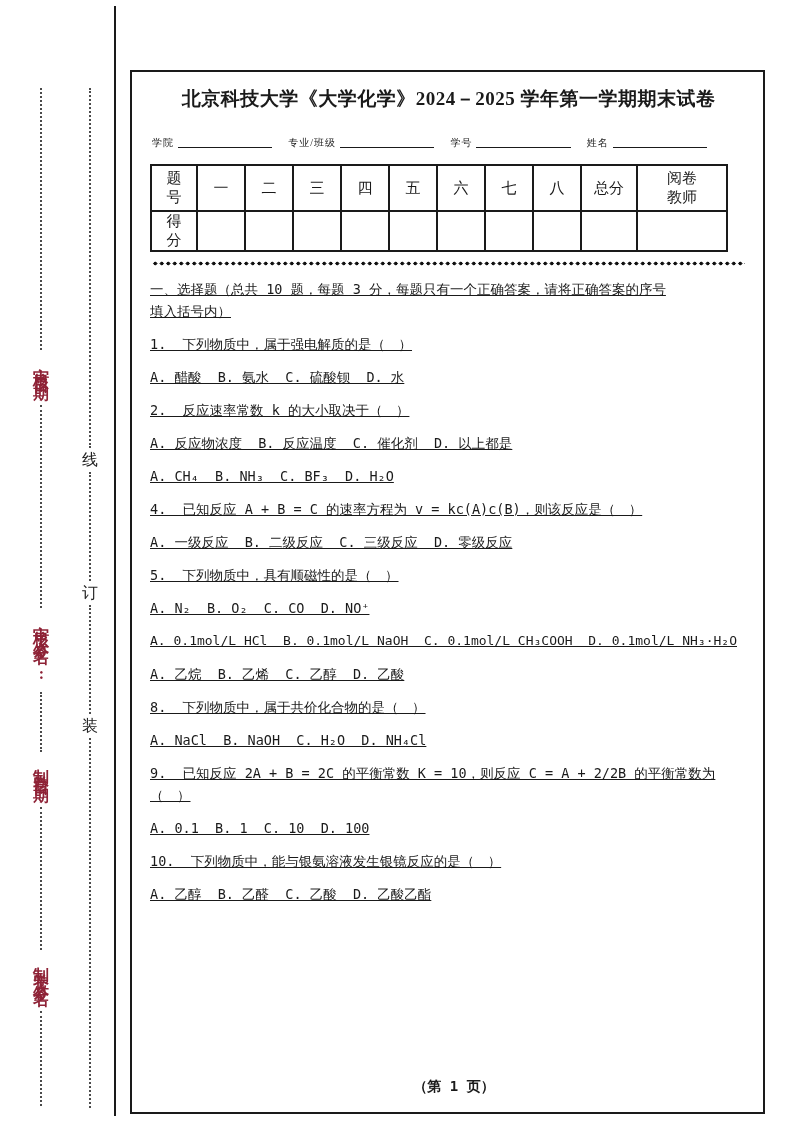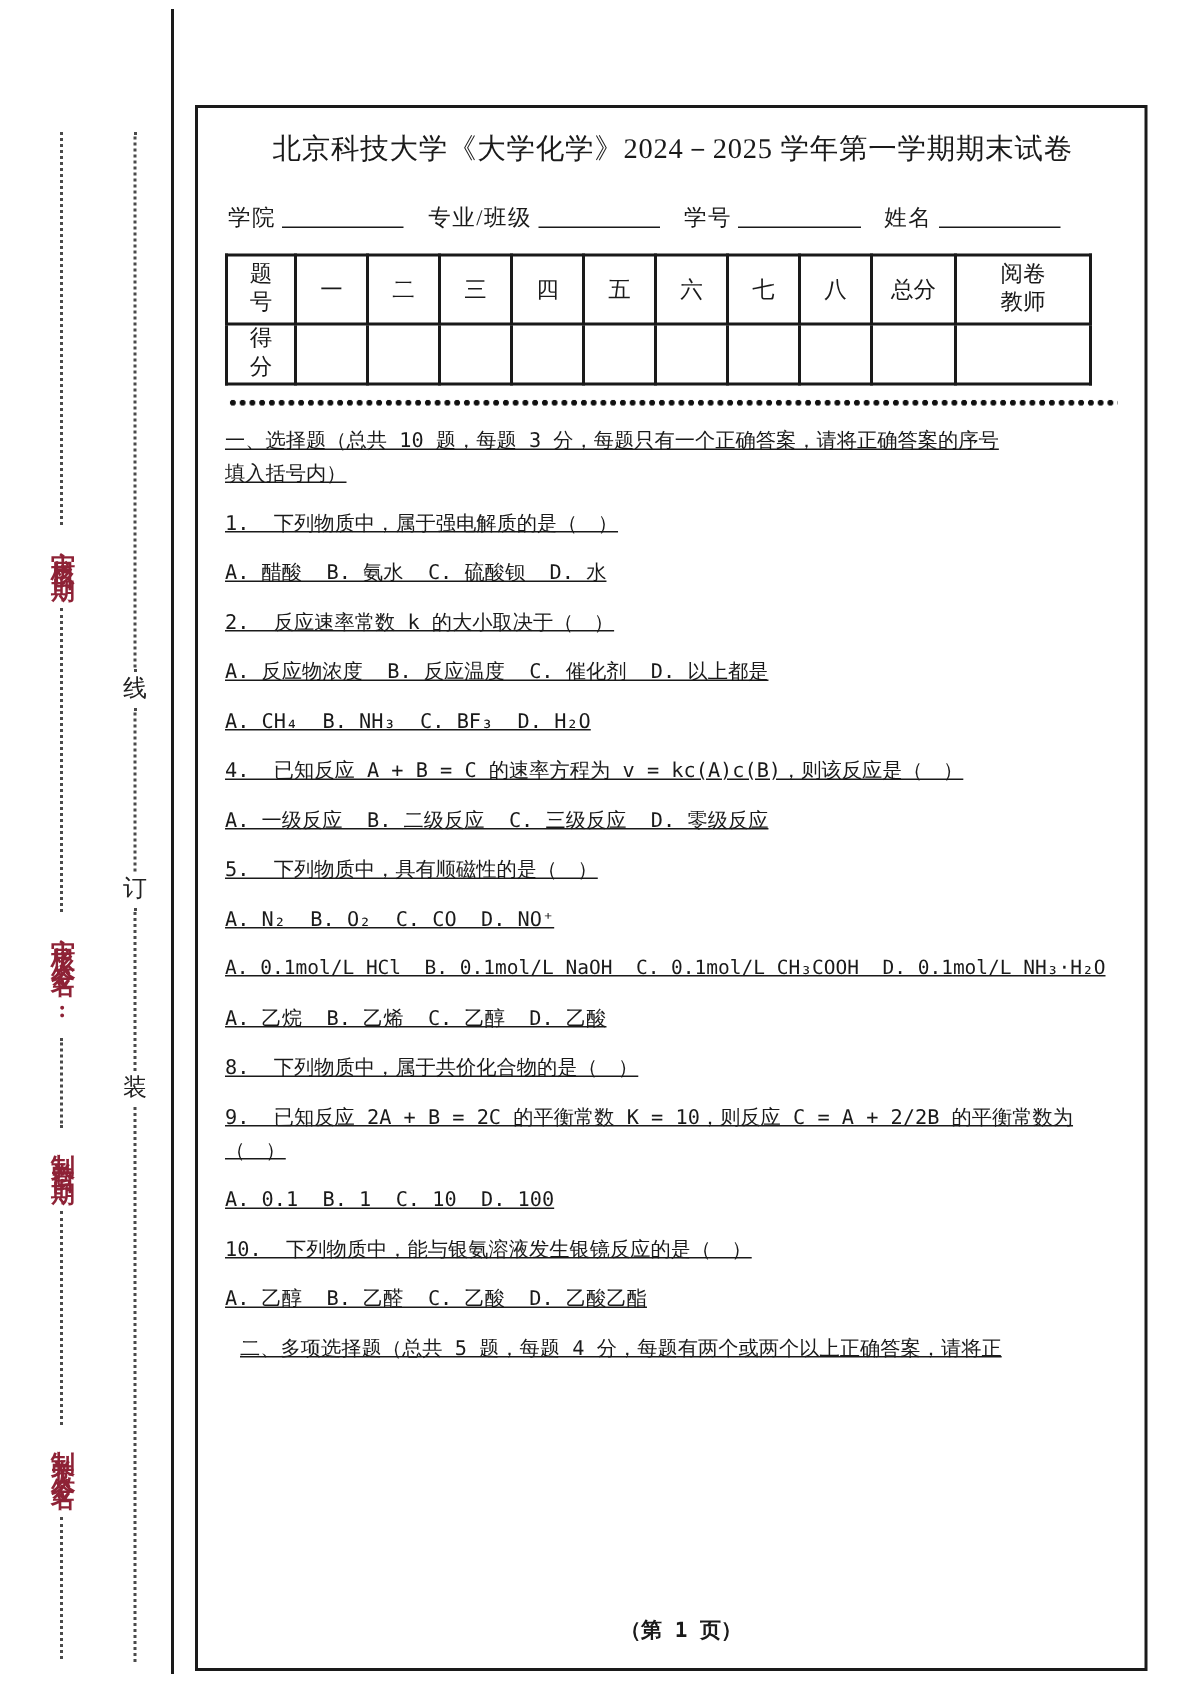--- a/index.html
+++ b/index.html
@@ -17,24 +17,24 @@
   .vlabel{ writing-mode:vertical-lr; text-orientation:upright; font-weight:700;
            color:#8e2236; font-size:16px; letter-spacing:6px; line-height:1;
            font-family:"Liberation Serif","DejaVu Serif",serif; padding:4px 0; }
   .bchar{ font-size:16px; color:#222; padding:4px 0; line-height:1; }
   .page-rule{ position:absolute; left:114px; top:6px; height:1110px; width:0;
               border-left:2px solid #1a1a1a; }
 
   
   .content-box{ position:absolute; left:130px; top:70px; width:635px; height:1044px;
                 border:2px solid #1a1a1a; padding:10px 16px 0 18px; }
-  .title{ text-align:center; font-weight:400; font-size:19px; letter-spacing:0.5px;
+  .title{ text-align:center; font-weight:700; font-size:19px; letter-spacing:0.5px;
           margin-top:4px; }
 
-  .fields{ display:flex; align-items:center; margin:24px 40px 0 2px; font-size:15px; }
+  .fields{ display:flex; align-items:flex-end; margin:24px 40px 0 2px; font-size:10px; }
   .flabel{ white-space:nowrap; letter-spacing:1px; }
   .fline{ flex:1 1 0; min-width:30px; border-bottom:1.5px solid #1a1a1a;
           margin:0 16px 2px 4px; height:1em; }
   .fline.last{ margin-right:0; }
 
   table.score{ border-collapse:collapse; table-layout:fixed; width:576px; margin-top:14px; }
   table.score td{ border:2px solid #1a1a1a; text-align:center; vertical-align:middle;
                   font-size:15px; }
   table.score tr.r1 td{ height:46px; }
   table.score tr.r2 td{ height:40px; }
@@ -161,25 +161,25 @@
     <p>A. 一级反应  B. 二级反应  C. 三级反应  D. 零级反应</p>
 
     <p>5.  下列物质中，具有顺磁性的是（　）</p>
     <p>A. N₂  B. O₂  C. CO  D. NO⁺</p>
 
     <p class="tight">A. 0.1mol/L HCl  B. 0.1mol/L NaOH  C. 0.1mol/L CH₃COOH  D. 0.1mol/L NH₃·H₂O</p>
 
     <p>A. 乙烷  B. 乙烯  C. 乙醇  D. 乙酸</p>
 
     <p>8.  下列物质中，属于共价化合物的是（　）</p>
+    <p>A. NaCl  B. NaOH  C. H₂O  D. NH₄Cl</p>
 
     <p>9.  已知反应 2A + B = 2C 的平衡常数 K = 10，则反应 C = A + 2/2B 的平衡常数为
 （　）</p>
     <p>A. 0.1  B. 1  C. 10  D. 100</p>
 
     <p>10.  下列物质中，能与银氨溶液发生银镜反应的是（　）</p>
     <p>A. 乙醇  B. 乙醛  C. 乙酸  D. 乙酸乙酯</p>
 
-    <p class="sec2">二、多项选择题（总共 5 题，每题 4 分，每题有两个或两个以上正确答案，请将正</p>
   </div>
 
   <div class="footer">（第 1 页）</div>
 </div>
 
 </body></html>

